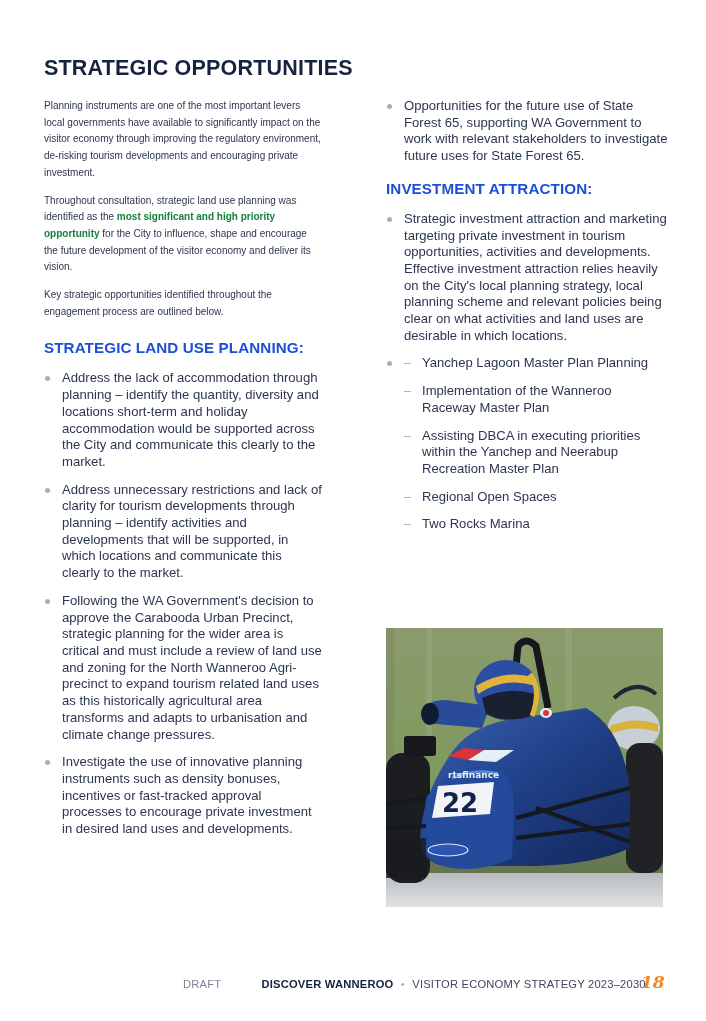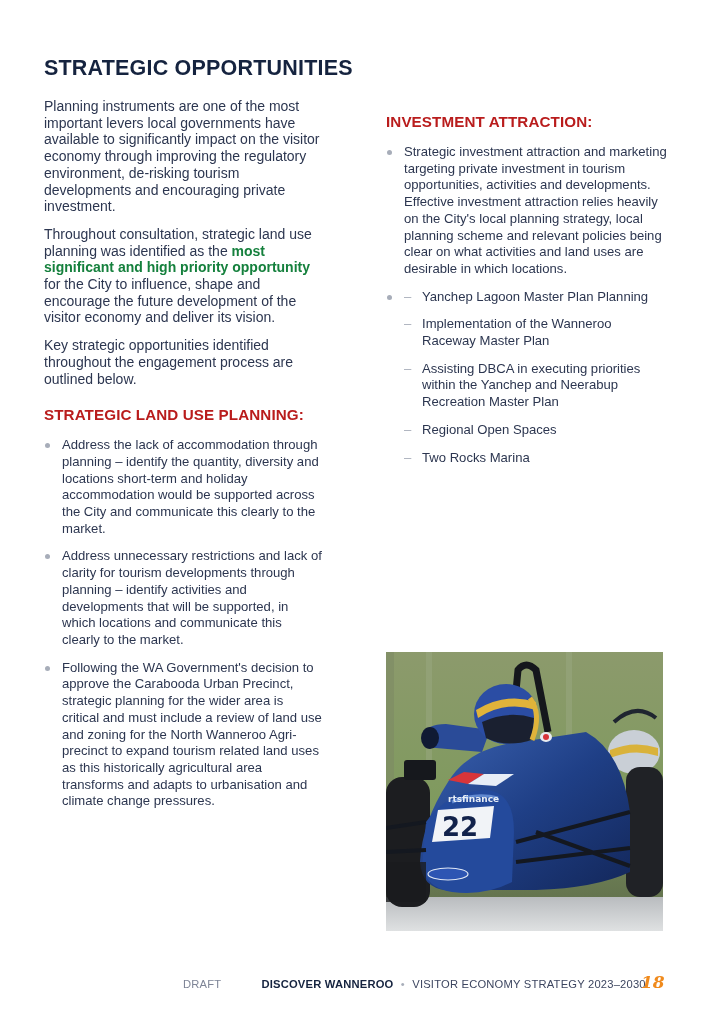--- a/index.html
+++ b/index.html
@@ -10,46 +10,46 @@
     }
     .page-title {
       position: absolute; left: 44px; top: 56px; margin: 0;
       font-size: 21.5px; font-weight: 700; letter-spacing: 0.2px;
       color: #15233f;
     }
     .col { position: absolute; }
     .col-left { left: 44px; top: 98px; width: 278px; }
     .col-right { left: 386px; top: 98px; width: 282px; }
     p.body {
-      margin: 0 0 11px 0; font-size: 14px; line-height: 16.7px; color: #2c3650;
+      margin: 0 0 11px 0; font-size: 10px; line-height: 16.7px; color: #2c3650;
     }
     p.body b { font-weight: 700; color: #15803d; }
     h2.section {
-      margin: 0 0 13px 0; font-size: 15.2px; font-weight: 700; color: #b91c1c;
+      margin: 0 0 13px 0; font-size: 15.2px; font-weight: 700; color: #1d4ed8;
       letter-spacing: 0.1px; line-height: 18px;
     }
     ul.bullets { list-style: none; margin: 0; padding: 0; }
     ul.bullets > li {
       position: relative; padding-left: 18px; margin-bottom: 11px;
       font-size: 13.1px; line-height: 16.7px; color: #2c3650;
     }
     .bullet-dot {
       position: absolute; left: 1px; top: 6px; width: 5px; height: 5px;
       border-radius: 50%; background: #a7adb9;
     }
     ul.dashes { list-style: none; margin: 11px 0 0 0; padding: 0; }
     ul.dashes > li {
       position: relative; padding-left: 18px; margin-bottom: 11px;
       font-size: 13.1px; line-height: 16.7px; color: #2c3650;
     }
     .dash-mark {
       position: absolute; left: 0; top: 0; color: #a7adb9;
     }
     .photo {
-      position: absolute; left: 386px; top: 652px; width: 277px; height: 279px;
+      position: absolute; left: 386px; top: 628px; width: 277px; height: 279px;
       overflow: hidden; background: #8fa173;
     }
     .footer {
       position: absolute; left: 183px; top: 978px; font-size: 11.2px;
       letter-spacing: 0.2px; white-space: nowrap;
     }
     .footer .draft { color: #7d8496; }
     .footer .brand { color: #15233f; font-weight: 700; margin-left: 37px; }
     .footer .sep { color: #a7adb9; margin: 0 4px; }
     .footer .doc { color: #3d4660; }
@@ -66,24 +66,28 @@
 <div class="col col-left">
   <p class="body">Planning instruments are one of the most important levers local governments have available to significantly impact on the visitor economy through improving the regulatory environment, de-risking tourism developments and encouraging private investment.</p>
   <p class="body"><span>Throughout consultation, strategic land use planning was identified as the </span><b>most significant and high priority opportunity</b><span> for the City to influence, shape and encourage the future development of the visitor economy and deliver its vision.</span></p>
   <p class="body">Key strategic opportunities identified throughout the engagement process are outlined below.</p>
 
   <h2 class="section" style="margin-top:19px;">STRATEGIC LAND USE PLANNING:</h2>
   <ul class="bullets">
     <li><span class="bullet-dot"></span><span>Address the lack of accommodation through planning – identify the quantity, diversity and locations short-term and holiday accommodation would be supported across the City and communicate this clearly to the market.</span></li>
     <li><span class="bullet-dot"></span><span>Address unnecessary restrictions and lack of clarity for tourism developments through planning – identify activities and developments that will be supported, in which locations and communicate this clearly to the market.</span></li>
     <li><span class="bullet-dot"></span><span>Following the WA Government's decision to approve the Carabooda Urban Precinct, strategic planning for the wider area is critical and must include a review of land use and zoning for the North Wanneroo Agri-precinct to expand tourism related land uses as this historically agricultural area transforms and adapts to urbanisation and climate change pressures.</span></li>
+    <li><span class="bullet-dot"></span><span>Investigate the use of innovative planning instruments such as density bonuses, incentives or fast-tracked approval processes to encourage private investment in desired land uses and developments.</span></li>
   </ul>
 </div>
 
 <div class="col col-right">
+  <ul class="bullets">
+    <li><span class="bullet-dot"></span><span>Opportunities for the future use of State Forest 65, supporting WA Government to work with relevant stakeholders to investigate future uses for State Forest 65.</span></li>
+  </ul>
 
   <h2 class="section" style="margin-top:15px;">INVESTMENT ATTRACTION:</h2>
   <ul class="bullets">
     <li><span class="bullet-dot"></span><span>Strategic investment attraction and marketing targeting private investment in tourism opportunities, activities and developments. Effective investment attraction relies heavily on the City's local planning strategy, local planning scheme and relevant policies being clear on what activities and land uses are desirable in which locations.</span></li>
     <li><span class="bullet-dot"></span>
       <ul class="dashes">
         <li><span class="dash-mark">–</span><span>Yanchep Lagoon Master Plan Planning</span></li>
         <li><span class="dash-mark">–</span><span>Implementation of the Wanneroo Raceway Master Plan</span></li>
         <li><span class="dash-mark">–</span><span>Assisting DBCA in executing priorities within the Yanchep and Neerabup Recreation Master Plan</span></li>
         <li><span class="dash-mark">–</span><span>Regional Open Spaces</span></li>

